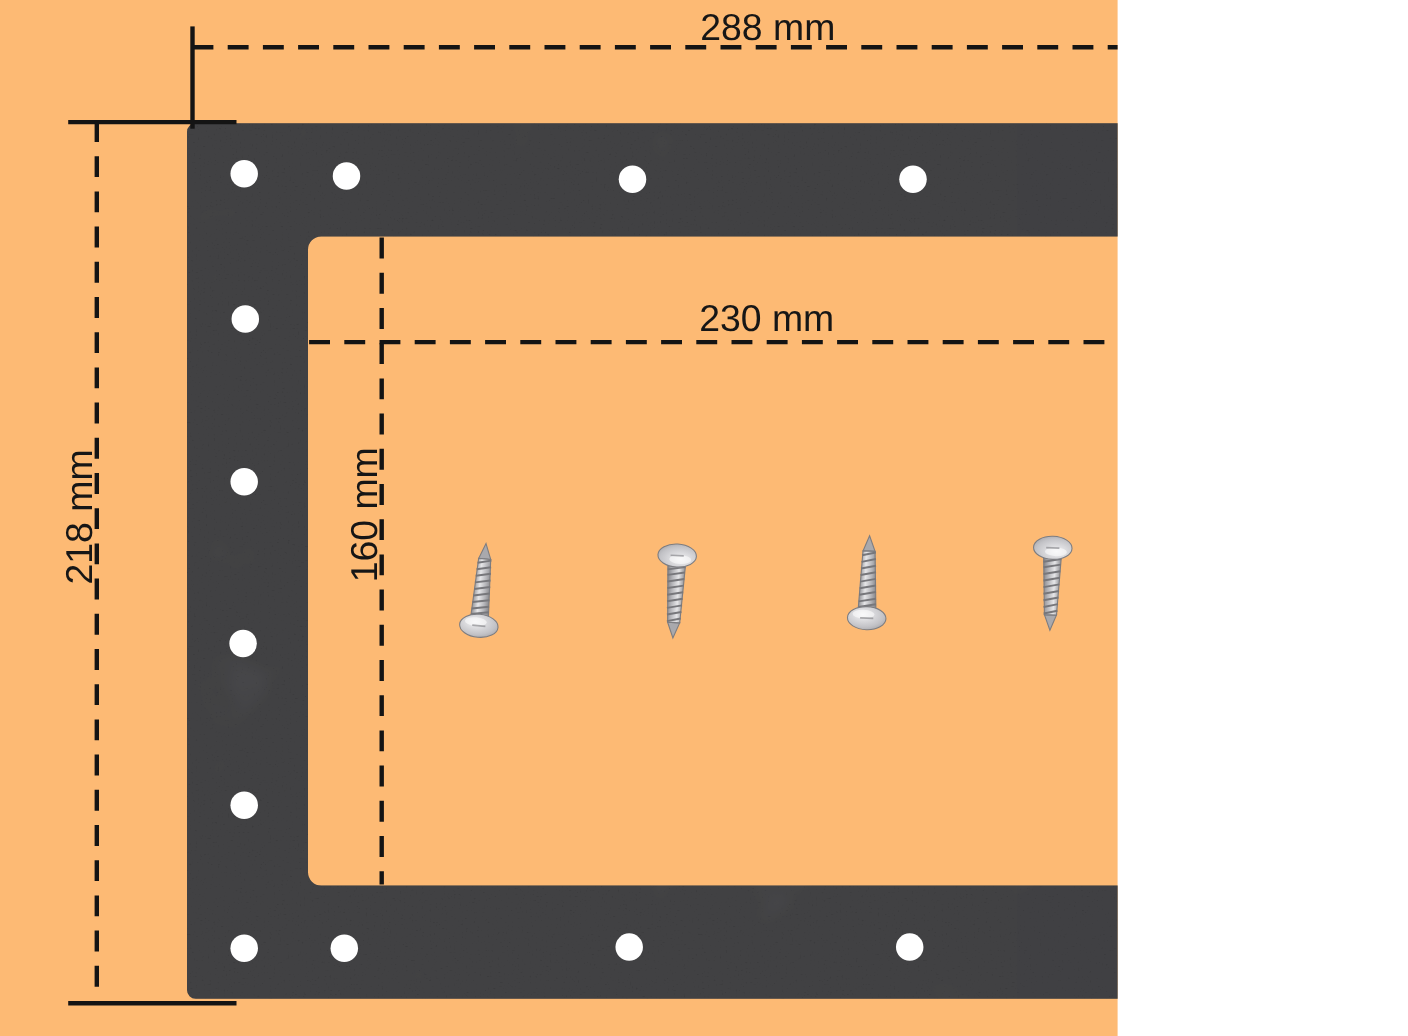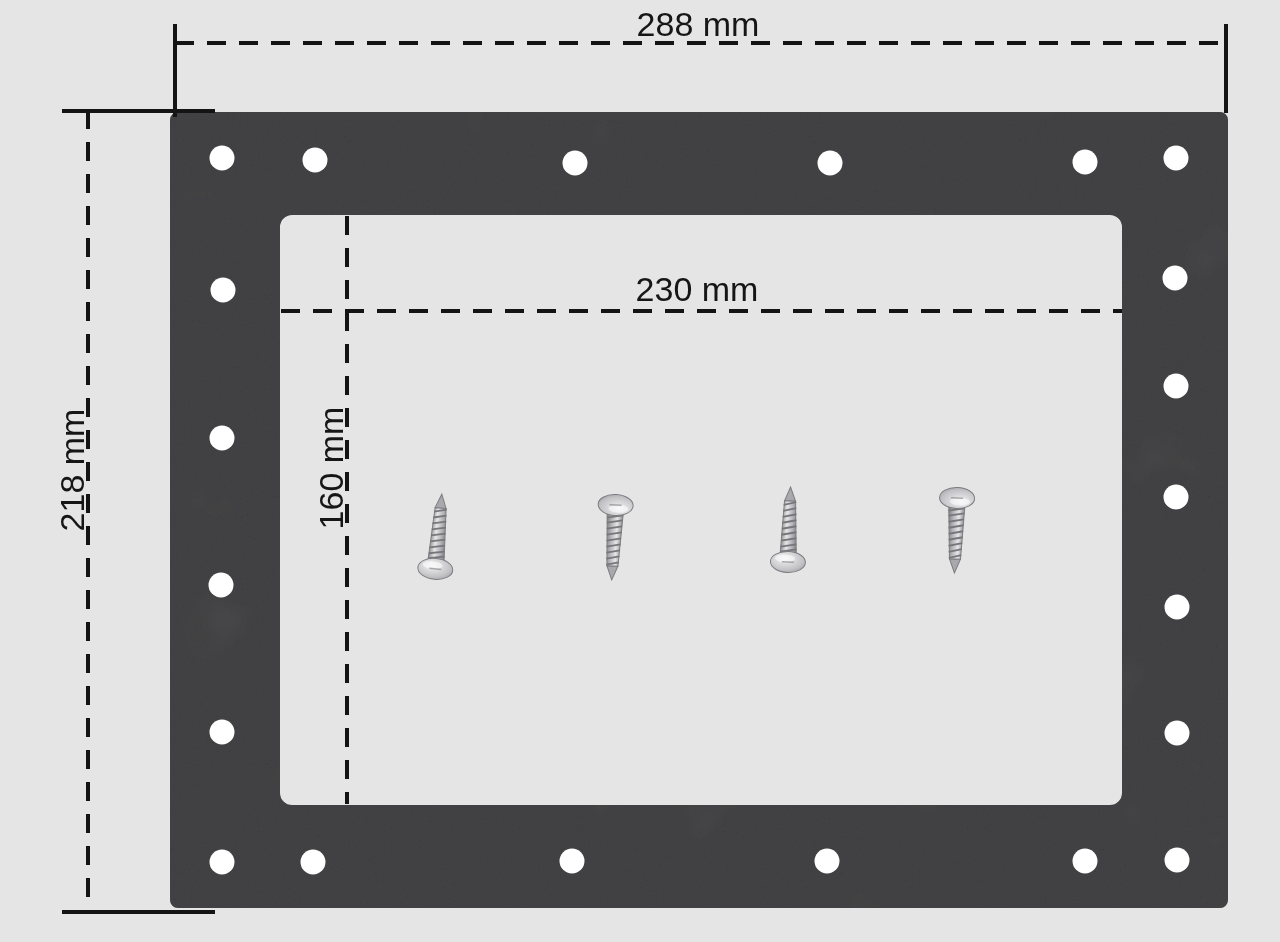--- a/index.html
+++ b/index.html
@@ -1,17 +1,17 @@
 <!DOCTYPE html>
 <html><head>
 <meta charset="utf-8">
 <style>
   html,body{margin:0;padding:0;background:#ffffff;}
   .stage{
-    position:relative;width:1280px;height:942px;background:#e5e5e5;overflow:hidden;
+    position:relative;width:1016px;height:942px;background:#fdba74;overflow:hidden;
     font-family:"Liberation Sans", sans-serif;
   }
   svg text.dim{
     font-family:"Liberation Sans", sans-serif;
     font-size:34px;
     fill:#161616;
   }
   .solid-line{stroke:#141414;stroke-width:4;}
   .dashed-line{stroke:#141414;stroke-width:4;stroke-dasharray:19 13;}
   .thread{stroke:#77777b;stroke-width:1.8;}

